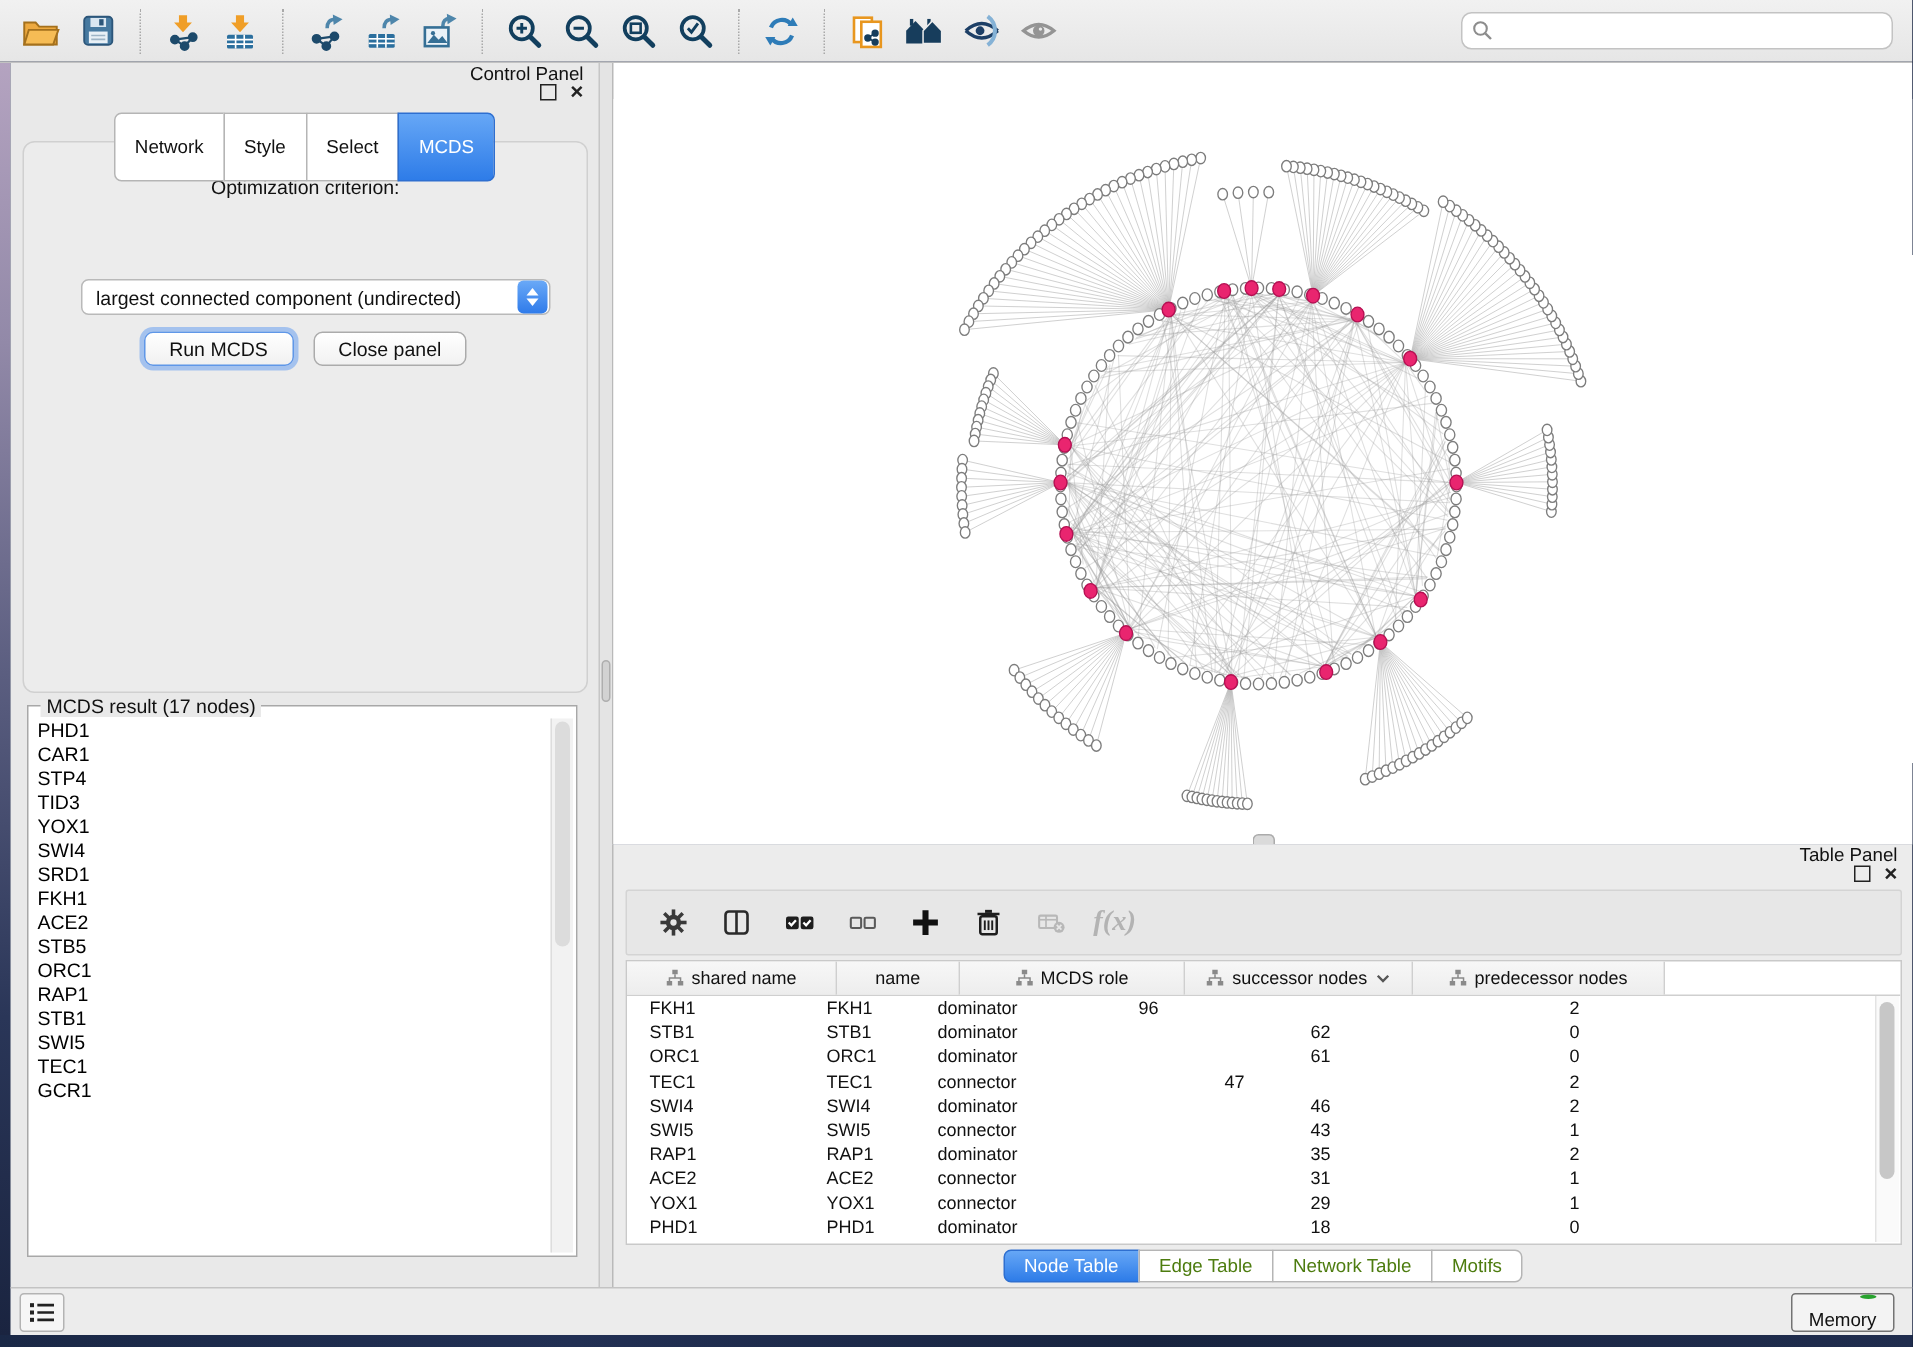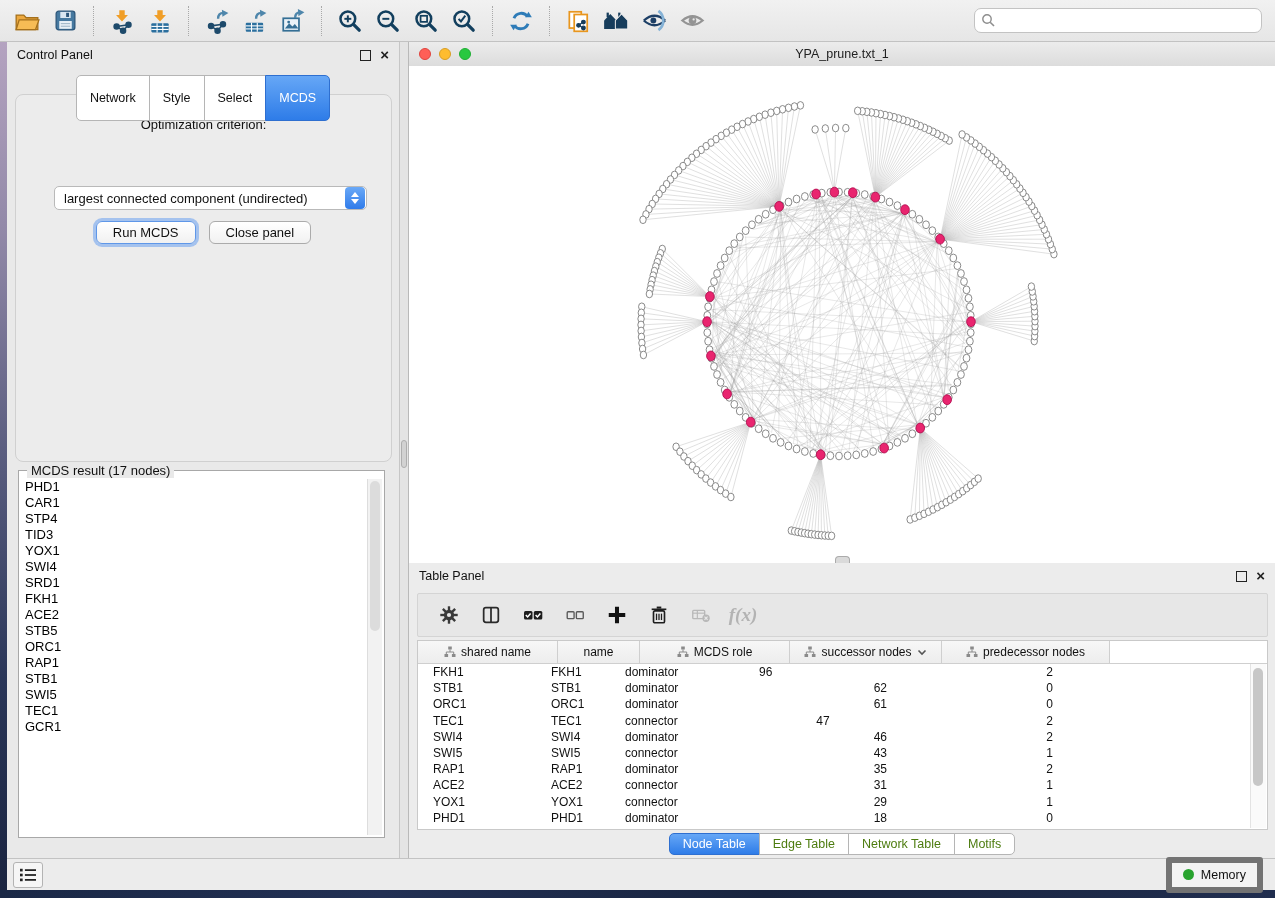--- a/index.html
+++ b/index.html
@@ -19,21 +19,21 @@
   .sep{height:30px;border-left:1px dotted #a9a9a9;margin:0 9px;flex:none;}
   .searchbox{margin-left:auto;margin-right:13px;width:288px;height:25px;position:relative;flex:none;}
   .searchbox input{width:100%;height:100%;box-sizing:border-box;border:1px solid #c3c3c3;
      border-radius:7px;background:#fff;padding:0 8px 0 26px;font-size:13px;outline:none;
      font-family:"Liberation Sans",sans-serif;}
   .searchbox svg{position:absolute;left:7px;top:5px;}
 
   
   .control-panel{position:absolute;left:7px;top:42px;width:393px;height:816px;
      background:#e9e9e9;border-right:1px solid #c6c6c6;box-sizing:border-box;z-index:4;}
-  .panel-titlebar{height:26px;display:flex;align-items:center;padding:0 10px;}
+  .panel-titlebar{height:26px;display:flex;align-items:flex-end;padding:0 10px;flex-direction:column;}
   .panel-title{font-size:12.5px;color:#111;}
   .panel-ctrls{margin-left:auto;display:flex;align-items:center;gap:9px;}
   .float-ic{width:9px;height:9px;border:1.5px solid #222;display:inline-block;}
   .close-ic{font-size:15px;font-weight:700;color:#222;line-height:10px;}
   .seg-tabs{position:absolute;left:0;top:33px;width:100%;display:flex;justify-content:center;z-index:2;}
   .seg-tab{height:20px;line-height:20px;padding:12px 13px;background:#fff;border:1px solid #b5b5b5;
      margin-left:-1px;font-size:12.5px;color:#111;}
   .seg-tab:first-child{border-radius:5px 0 0 5px;margin-left:0;}
   .seg-tab:last-child{border-radius:0 5px 5px 0;}
   .seg-tab.active{background:linear-gradient(#66a7f6,#2e7ce8);color:#fff;border-color:#2e6fd0;}
@@ -99,21 +99,21 @@
   .tp-tab:first-child{border-radius:5px 0 0 5px;margin-left:0;}
   .tp-tab:last-child{border-radius:0 5px 5px 0;}
   .tp-tab.active{background:linear-gradient(#66a7f6,#2e7ce8);color:#fff;border-color:#2e6fd0;}
 
   
   .status-bar{position:absolute;left:7px;top:858px;width:1268px;height:32px;background:#ececec;
      border-top:1px solid #c3c3c3;display:flex;align-items:center;box-sizing:border-box;z-index:4;}
   .console-btn{margin-left:6px;width:28px;height:24px;background:#f6f6f6;border:1px solid #b3b3b3;
      border-radius:3px;display:flex;align-items:center;justify-content:center;}
   .memory-btn{margin-left:auto;margin-right:12px;height:24px;padding:0 11px;background:#f3f3f3;
-     border:6px solid #737373;border-radius:3px;display:flex;align-items:center;gap:7px;font-size:12.5px;color:#111;}
+     border:1px solid #737373;border-radius:3px;display:flex;align-items:flex-end;gap:7px;font-size:12.5px;color:#111;flex-direction:column;}
   .memdot{width:11px;height:11px;border-radius:50%;}
 </style>
 </head>
 <body>
 
 <div class="wallpaper"></div>
 <div class="sliver"></div>
 
 <div class="toolbar">
   <div class="tbtn">
@@ -334,28 +334,20 @@
         <div class="thumb"></div>
       </div>
   </div>
 </div>
 
 <div class="vsplit">
     <div class="handle"></div>
   </div>
 
 <div class="network-window">
-  <div class="net-titlebar">
-    <span class="net-title">YPA_prune.txt_1</span>
-    <span class="lights">
-      <span class="light" style="background:#ff5f57;border:1px solid #e0443e;"></span>
-      <span class="light" style="background:#febc2e;border:1px solid #d89e24;"></span>
-      <span class="light" style="background:#28c840;border:1px solid #1faf34;"></span>
-    </span>
-  </div>
   <div class="net-canvas-wrap">
     <svg width="866" height="497" viewBox="0 0 866 497">
         <g stroke="#9a9a9a" stroke-opacity="0.32" stroke-width="0.7">
           <line x1="557.980504980018" y1="255.76609197602772" x2="548.4226280611786" y2="209.419333443398"></line>
           <line x1="534.851461668991" y1="331.41778385293395" x2="389.7036374514941" y2="379.49157652018255"></line>
           <line x1="304.7971071060729" y1="231.3873035753268" x2="323.89842433506044" y2="186.4007287647625"></line>
           <line x1="371.889216033338" y1="143.95116490388892" x2="438.0972359353487" y2="130.25637092125768"></line>
           <line x1="302.01949501998195" y1="255.76609197602772" x2="413.8154006193136" y2="384.9726692752684"></line>
           <line x1="443.3796432982596" y1="130.70119739286102" x2="501.31456829527724" y2="151.70685652941557"></line>
           <line x1="344.35128238606615" y1="353.1225376611065" x2="302.8546958760003" y2="272.76724887091746"></line>

